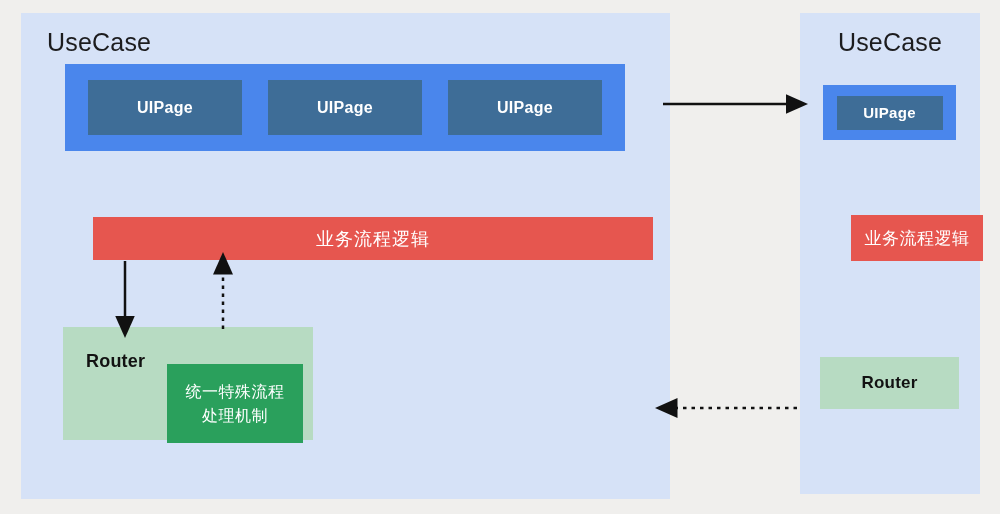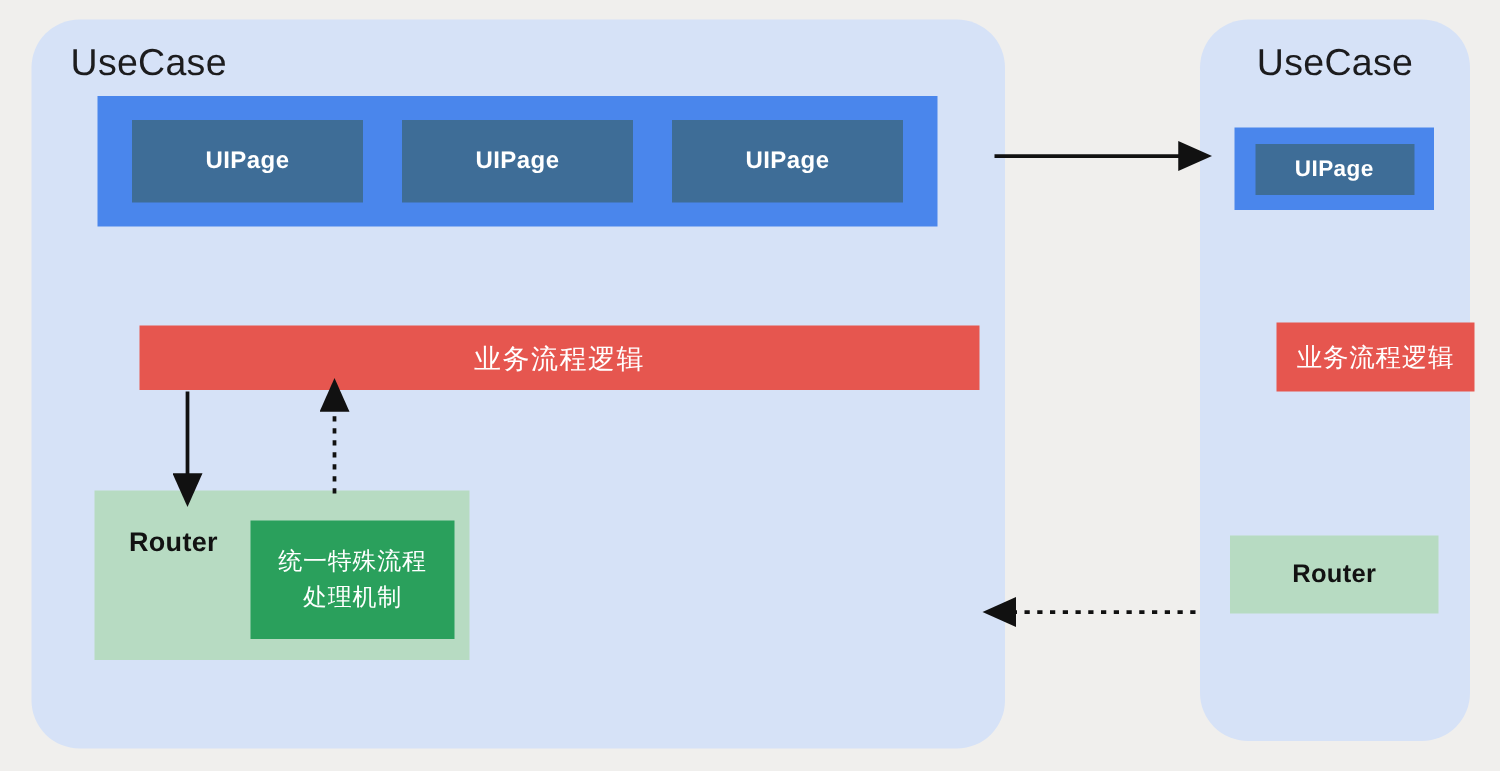--- a/index.html
+++ b/index.html
@@ -22,21 +22,20 @@
   .canvas{
     position:relative;
     width:1000px;
     height:514px;
     overflow:hidden;
     background:var(--background);
   }
   .panel{
     position:absolute;
     background:var(--panel);
-    border-radius:32px;
   }
   .panel-left{left:21px;top:13px;width:649px;height:486px;}
   .panel-right{left:800px;top:13px;width:180px;height:481px;}
   .panel-title{
     position:absolute;
     color:var(--title-text);
     font-size:25px;
     font-weight:500;
     letter-spacing:0.2px;
     white-space:nowrap;
@@ -73,21 +72,21 @@
   .router-group{
     position:absolute;
     left:42px;top:314px;width:250px;height:113px;
     background:var(--light-green);
   }
   .router-label-left{
     position:absolute;left:23px;top:24px;
     color:#121212;font-size:18px;font-weight:bold;letter-spacing:0.2px;
   }
   .mechanism-box{
-    position:absolute;left:104px;top:20px;width:136px;height:79px;
+    position:absolute;left:104px;top:37px;width:136px;height:79px;
     background:var(--dark-green);
     display:flex;flex-direction:column;align-items:center;justify-content:center;
     color:#ffffff;font-size:16px;line-height:24px;letter-spacing:0.5px;
     text-align:center;white-space:nowrap;
   }
 
   
   .uipage-container-right{
     position:absolute;left:23px;top:72px;width:133px;height:55px;
     background:var(--container-blue);

